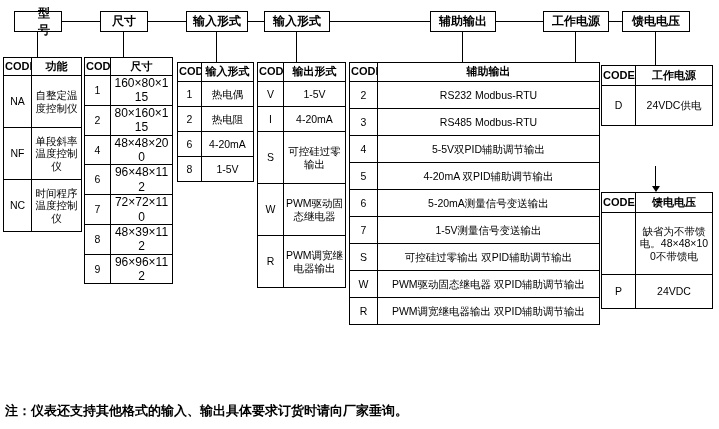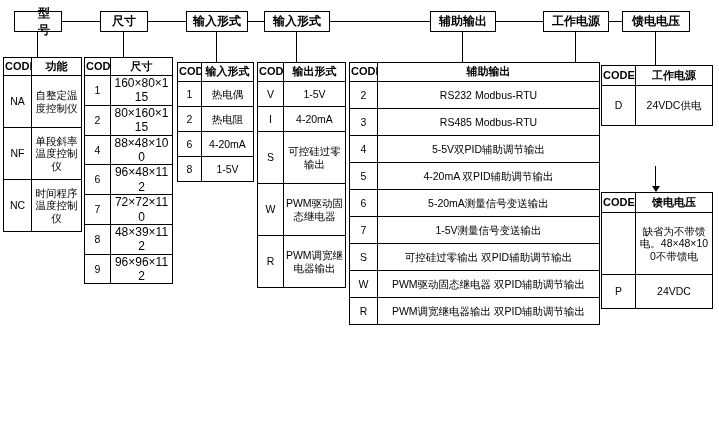--- a/index.html
+++ b/index.html
@@ -106,21 +106,21 @@
     <tr style="height:29px">
       <td>1</td>
       <td class="num">160×80×115</td>
     </tr>
     <tr style="height:29px">
       <td>2</td>
       <td class="num">80×160×115</td>
     </tr>
     <tr style="height:29px">
       <td>4</td>
-      <td class="num">88×48×100</td>
+      <td class="num">48×48×200</td>
     </tr>
     <tr style="height:29px">
       <td>6</td>
       <td class="num">96×48×112</td>
     </tr>
     <tr style="height:29px">
       <td>7</td>
       <td class="num">72×72×110</td>
     </tr>
     <tr style="height:29px">
@@ -276,14 +276,15 @@
       <td></td>
       <td>缺省为不带馈电。48×48×100不带馈电</td>
     </tr>
     <tr style="height:34px">
       <td>P</td>
       <td>24VDC</td>
     </tr>
   </tbody>
     </table>
 
+  <div class="note">注：仪表还支持其他格式的输入、输出具体要求订货时请向厂家垂询。</div>
 
 </div>
 
 </body></html>

